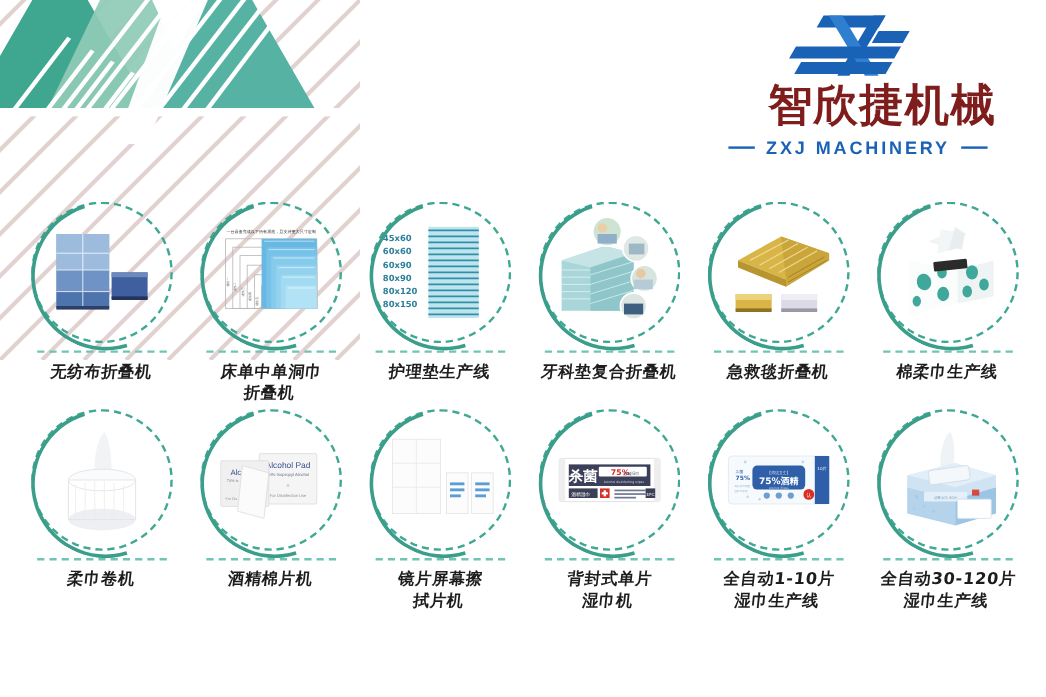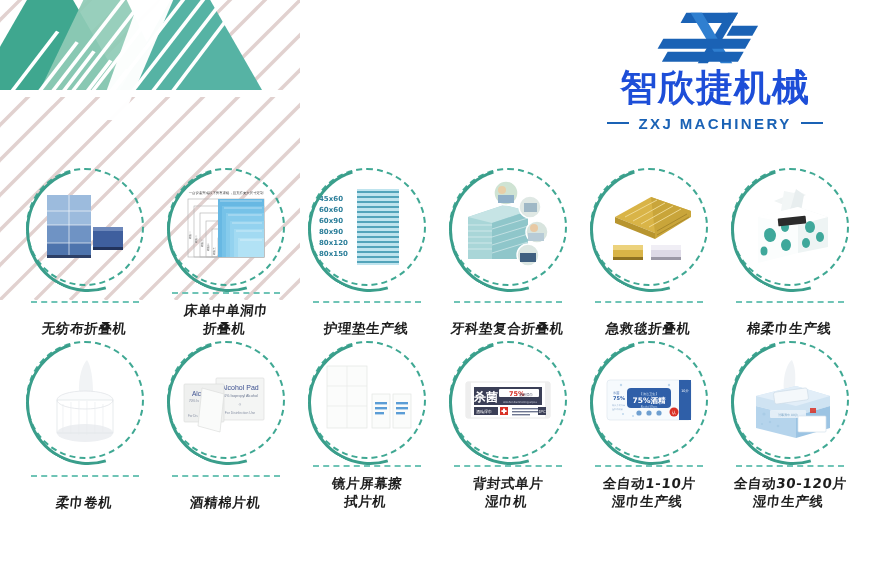--- a/index.html
+++ b/index.html
@@ -26,23 +26,24 @@
     width: 230px; height: 130px;
     text-align: center;
     color: #1a62b5;
   }
   #logo-mark { width: 116px; height: 56px; display: block; margin: 2px auto 0; }
   #logo-cn {
     font-family: "DejaVu Sans", sans-serif;
     font-weight: bold;
     font-size: 37px;
     letter-spacing: 1px;
-    color: #1d4ed8;
+    color: #7f1d1d;
     line-height: 1.05;
     margin-top: 3px;
+    text-align: right;
   }
   #logo-en-row {
     display: flex;
     align-items: center;
     justify-content: center;
     gap: 9px;
     margin-top: 7px;
   }
   #logo-en-row .rule { width: 22px; height: 2px; background: #1a62b5; }
   #logo-en {
@@ -61,21 +62,20 @@
     width: 846px;
     display: grid;
     grid-template-columns: repeat(6, 1fr);
     row-gap: 4px;
   }
   .cell {
     display: flex;
     flex-direction: column;
     align-items: center;
     position: relative;
-    justify-content: space-between;
   }
   .circle {
     width: 118px; height: 118px;
     border-radius: 50%;
     border: 2px dashed #3fa893;
     display: flex;
     align-items: center;
     justify-content: center;
     position: relative;
     background: transparent;

